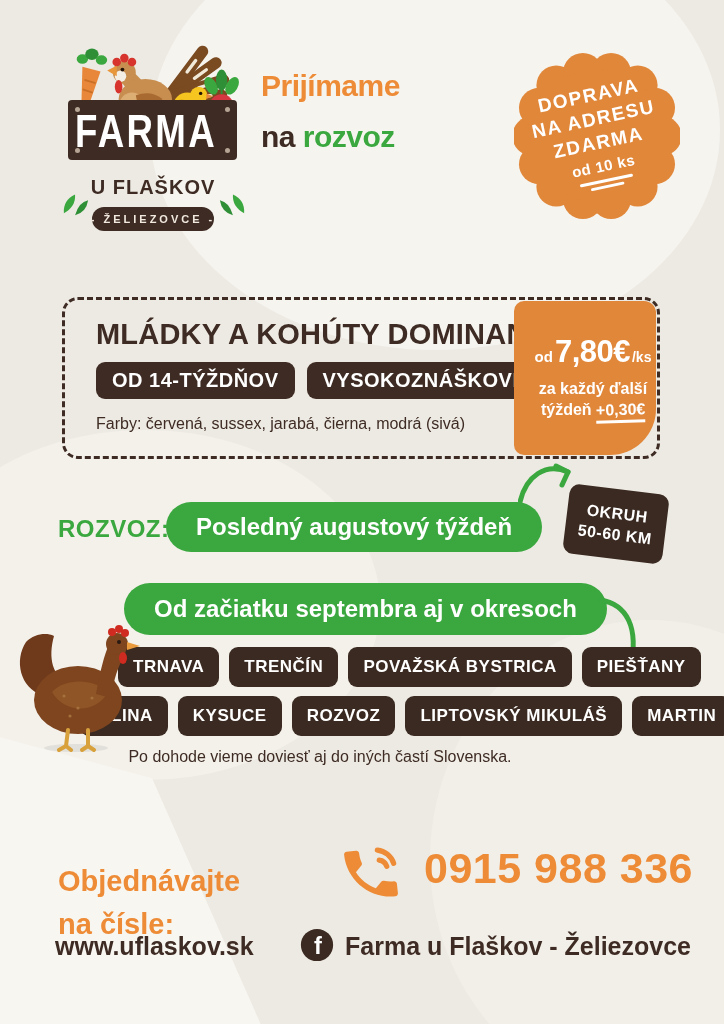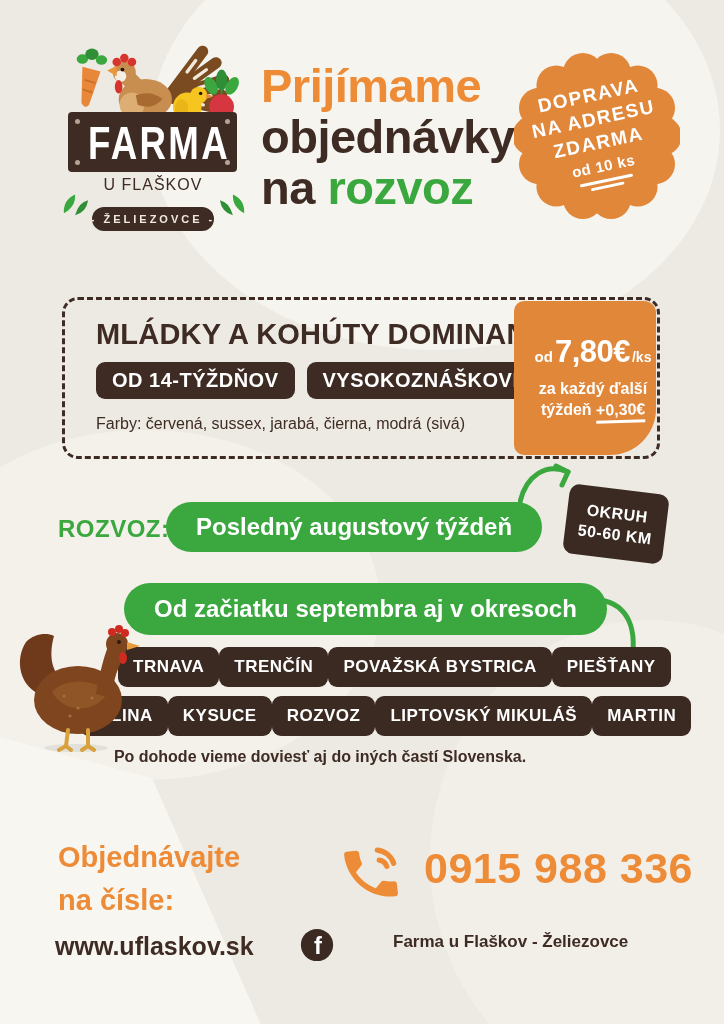--- a/index.html
+++ b/index.html
@@ -12,39 +12,39 @@
           overflow:hidden;margin:0 auto;font-family:"Liberation Sans",sans-serif;}
   .blob{position:absolute;border-radius:50%;}
   .blob-a{left:150px;top:-90px;width:570px;height:440px;background:#f6f4ef;}
   .blob-b{left:-90px;top:430px;width:470px;height:350px;background:#f4f1eb;}
   .blob-c{left:430px;top:620px;width:440px;height:480px;background:#f2efe9;}
   .wedge{position:absolute;inset:0;background:#f8f6f1;
          clip-path:polygon(0 72%,21% 76%,36% 100%,0 100%);}
 
   
   .logo-art{position:absolute;left:60px;top:40px;}
-  .sign{position:absolute;left:68px;top:112px;width:169px;height:60px;
+  .sign{position:absolute;left:68px;top:100px;width:169px;height:60px;
         background:var(--dark-brown);border-radius:4px;
-        display:flex;align-items:center;justify-content:flex-start;}
+        display:flex;align-items:center;justify-content:flex-end;}
   .sign .farma{color:#fff;font-size:47px;font-weight:800;letter-spacing:3px;
         transform:scaleX(0.78);white-space:nowrap;}
   .nail{position:absolute;width:5px;height:5px;border-radius:50%;background:#cbbba9;opacity:.85;}
   .nail.tl{left:7px;top:7px;} .nail.tr{right:7px;top:7px;}
   .nail.bl{left:7px;bottom:7px;} .nail.br{right:7px;bottom:7px;}
   .logo-sub{position:absolute;left:60px;top:176px;width:186px;text-align:center;
-        font-size:16px;font-weight:400;color:var(--dark-brown);letter-spacing:1px;}
+        font-size:20px;font-weight:700;color:var(--dark-brown);letter-spacing:1px;}
   .leaf{position:absolute;}
   .leaf.l{left:62px;top:190px;} .leaf.r{left:218px;top:190px;transform:scaleX(-1);}
   .loc-pill{position:absolute;left:92px;top:207px;width:122px;height:24px;
         background:var(--dark-brown);border-radius:12px;color:#f1e9df;
         font-size:11px;font-weight:700;letter-spacing:3px;
         display:flex;align-items:center;justify-content:center;white-space:nowrap;}
 
   
-  .headline{position:absolute;left:261px;top:60px;font-weight:800;font-size:47px;
+  .headline{position:absolute;left:261px;top:60px;font-weight:800;font-size:30px;
         line-height:51px;letter-spacing:-0.5px;white-space:nowrap;}
   .hl-orange{color:var(--orange-text);} .hl-dark{color:var(--dark-brown);} .hl-green{color:var(--green);}
 
   
   .promo{position:absolute;left:514px;top:53px;width:166px;height:166px;}
   .promo svg{position:absolute;inset:0;}
   .promo-text{position:absolute;inset:0;display:flex;flex-direction:column;
         align-items:center;justify-content:center;transform:rotate(-12deg);color:#fff;}
   .pt-big{font-size:19px;font-weight:800;letter-spacing:1.5px;line-height:24px;}
   .pt-small{font-size:15px;font-weight:700;margin-top:3px;letter-spacing:0.5px;}
@@ -77,39 +77,39 @@
   .pill{position:absolute;background:var(--green);color:#fff;font-weight:800;
         display:inline-flex;align-items:center;justify-content:center;white-space:nowrap;}
   .pill1{left:166px;top:502px;height:50px;border-radius:25px;padding:0 30px;font-size:24px;}
   .pill2{left:124px;top:583px;height:52px;border-radius:26px;padding:14px 30px;font-size:24px;text-align:center;}
   .arrow1{position:absolute;left:518px;top:458px;}
   .arrow2{position:absolute;left:596px;top:592px;}
   .okruh{position:absolute;left:566px;top:489px;width:100px;height:70px;
         background:#3a2a21;border-radius:10px;transform:rotate(7deg);
         display:flex;flex-direction:column;align-items:center;justify-content:center;
         color:#fff;font-weight:800;font-size:16px;line-height:21px;letter-spacing:0.5px;}
-  .districts{position:absolute;display:flex;}
+  .districts{position:absolute;display:flex;gap:10px;}
   .row1{left:118px;top:647px;} .row2{left:80px;top:696px;}
   .district{background:#3a2a21;color:#fff;font-weight:800;font-size:17px;
         letter-spacing:0.5px;padding:10px 15px;border-radius:9px;white-space:nowrap;}
   .hen{position:absolute;left:12px;top:600px;}
   .note{position:absolute;left:0;top:748px;width:640px;text-align:center;
-        font-size:16px;font-weight:700;color:var(--dark-brown);}
-
-  
-  .order-label{position:absolute;left:58px;top:836px;font-size:29px;font-weight:800;
+        font-size:16px;font-weight:400;color:var(--dark-brown);}
+
+  
+  .order-label{position:absolute;left:58px;top:860px;font-size:29px;font-weight:800;
         color:var(--orange-text);line-height:43px;}
   .phone-icon{position:absolute;left:338px;top:841px;}
   .phone{position:absolute;left:424px;top:844px;font-size:43px;font-weight:800;
         color:var(--orange-text);letter-spacing:0.5px;white-space:nowrap;cursor:pointer;}
   .website{position:absolute;left:55px;top:932px;font-size:25px;font-weight:800;
         color:var(--dark-brown);cursor:pointer;}
   .fb-icon{position:absolute;left:299px;top:927px;cursor:pointer;}
-  .fb-label{position:absolute;left:345px;top:932px;font-size:17px;font-weight:800;
-        color:var(--dark-brown);white-space:nowrap;cursor:pointer;margin-left:48px;}
+  .fb-label{position:absolute;left:345px;top:932px;font-size:25px;font-weight:800;
+        color:var(--dark-brown);white-space:nowrap;cursor:pointer;}
 </style>
 </head>
 <body>
 
 <div class="poster">
 
   <div class="blob blob-a"></div>
   <div class="blob blob-b"></div>
   <div class="blob blob-c"></div>
   <div class="wedge"></div>
@@ -186,21 +186,20 @@
   <svg class="leaf r" width="28" height="26" viewBox="0 0 30 26">
     <path d="M2,24 Q1,10 14,4 Q15,17 2,24 Z" fill="#3aa83f"></path>
     <path d="M14,26 Q18,12 28,10 Q26,23 14,26 Z" fill="#2f8f36"></path>
   </svg>
 
   <div class="logo-sub">U FLAŠKOV</div>
   <div class="loc-pill">- ŽELIEZOVCE -</div>
 
   <div class="headline">
     <div><span class="hl-orange">Prijímame</span></div>
-    <div><span class="hl-dark">objednávky</span></div>
     <div><span class="hl-dark">na</span>
          <span class="hl-green">rozvoz</span></div>
   </div>
 
   <div class="promo">
     <svg width="166" height="166" viewBox="0 0 200 200">
       <g fill="#e1873a">
         <circle cx="178" cy="100" r="24"></circle>
           <circle cx="170" cy="134" r="24"></circle>
           <circle cx="149" cy="161" r="24"></circle>

